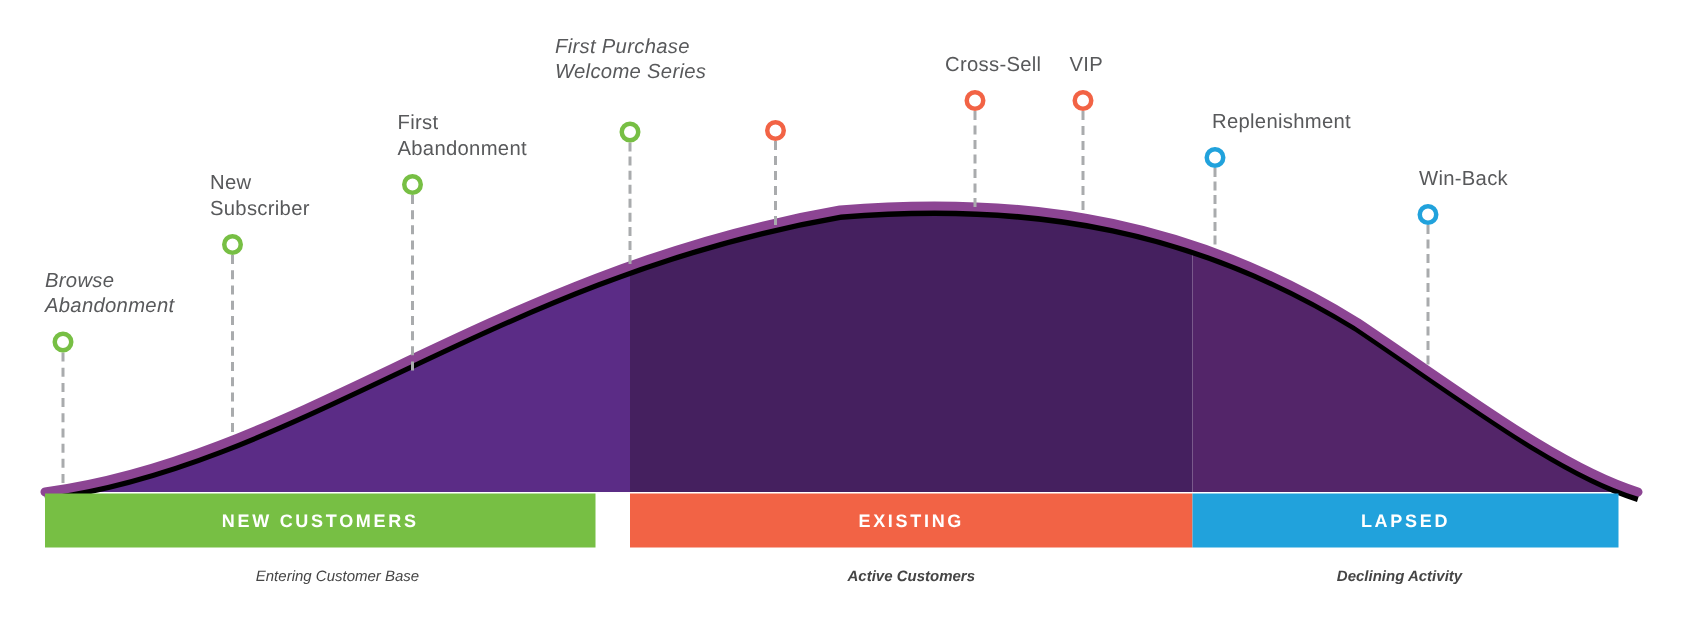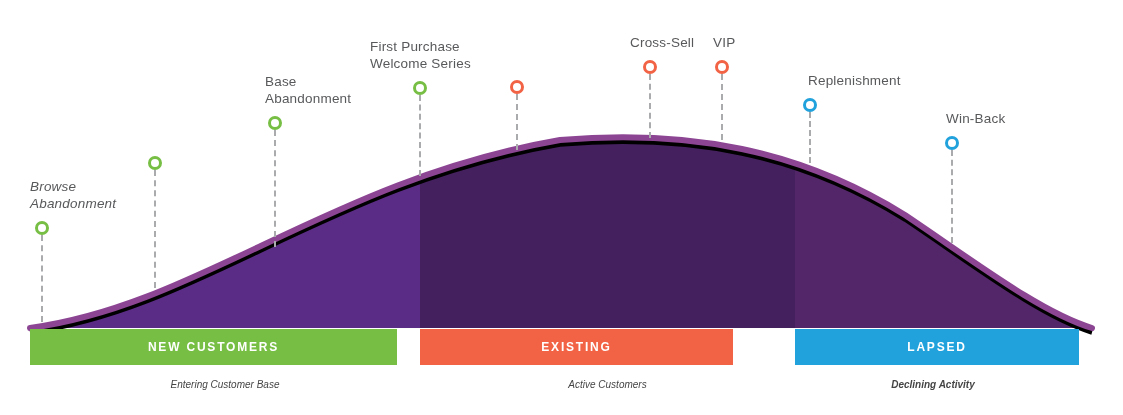--- a/index.html
+++ b/index.html
@@ -80,33 +80,37 @@
   <div id="markers">
       <div class="marker">
         <div class="marker-label" style="left: 30px; top: 178px; font-style: italic;">
           <div>Browse</div>
           <div>Abandonment</div>
         </div>
         <div class="marker-line" style="left: 41px; top: 235px; height: 87px;"></div>
         <div class="marker-dot" style="left: 35px; top: 221px; border-color: rgb(119, 191, 68);"></div>
       </div>
       <div class="marker">
+        <div class="marker-label" style="left: 140px; top: 113px;">
+          <div>New</div>
+          <div>Subscriber</div>
+        </div>
         <div class="marker-line" style="left: 154px; top: 170px; height: 118px;"></div>
         <div class="marker-dot" style="left: 148px; top: 156px; border-color: rgb(119, 191, 68);"></div>
       </div>
       <div class="marker">
         <div class="marker-label" style="left: 265px; top: 73px;">
-          <div>Base</div>
+          <div>First</div>
           <div>Abandonment</div>
         </div>
         <div class="marker-line" style="left: 274px; top: 130px; height: 117px;"></div>
         <div class="marker-dot" style="left: 268px; top: 116px; border-color: rgb(119, 191, 68);"></div>
       </div>
       <div class="marker">
-        <div class="marker-label" style="left: 370px; top: 38px;">
+        <div class="marker-label" style="left: 370px; top: 22px; font-style: italic;">
           <div>First Purchase</div>
           <div>Welcome Series</div>
         </div>
         <div class="marker-line" style="left: 419px; top: 95px; height: 81px;"></div>
         <div class="marker-dot" style="left: 413px; top: 81px; border-color: rgb(119, 191, 68);"></div>
       </div>
       <div class="marker">
         <div class="marker-line" style="left: 516px; top: 94px; height: 56px;"></div>
         <div class="marker-dot" style="left: 510px; top: 80px; border-color: rgb(242, 99, 69);"></div>
       </div>
@@ -137,26 +141,26 @@
         </div>
         <div class="marker-line" style="left: 951px; top: 150px; height: 93px;"></div>
         <div class="marker-dot" style="left: 945px; top: 136px; border-color: rgb(33, 162, 220);"></div>
       </div>
     </div>
 
   <div id="segment-bars">
       <div class="bar" style="left: 30px; width: 367px; background: rgb(119, 191, 68);">
         <span>NEW CUSTOMERS</span>
       </div>
-      <div class="bar" style="left: 420px; width: 313px; background: rgb(242, 99, 69);">
+      <div class="bar" style="left: 420px; width: 375px; background: rgb(242, 99, 69);">
         <span>EXISTING</span>
       </div>
       <div class="bar" style="left: 795px; width: 284px; background: rgb(33, 162, 220);">
         <span>LAPSED</span>
       </div>
     </div>
   <div id="segment-sublabels">
       <div class="sublabel" style="left: 30px; width: 390px;"><span>Entering Customer Base</span></div>
-      <div class="sublabel" style="left: 420px; width: 375px;"><span>Active Customers</span></div>
+      <div class="sublabel" style="left: 420px; width: 375px; font-weight: bold;"><span>Active Customers</span></div>
       <div class="sublabel" style="left: 784px; width: 298px; font-weight: bold;"><span>Declining Activity</span></div>
     </div>
 
 </div>
 
 </body></html>

